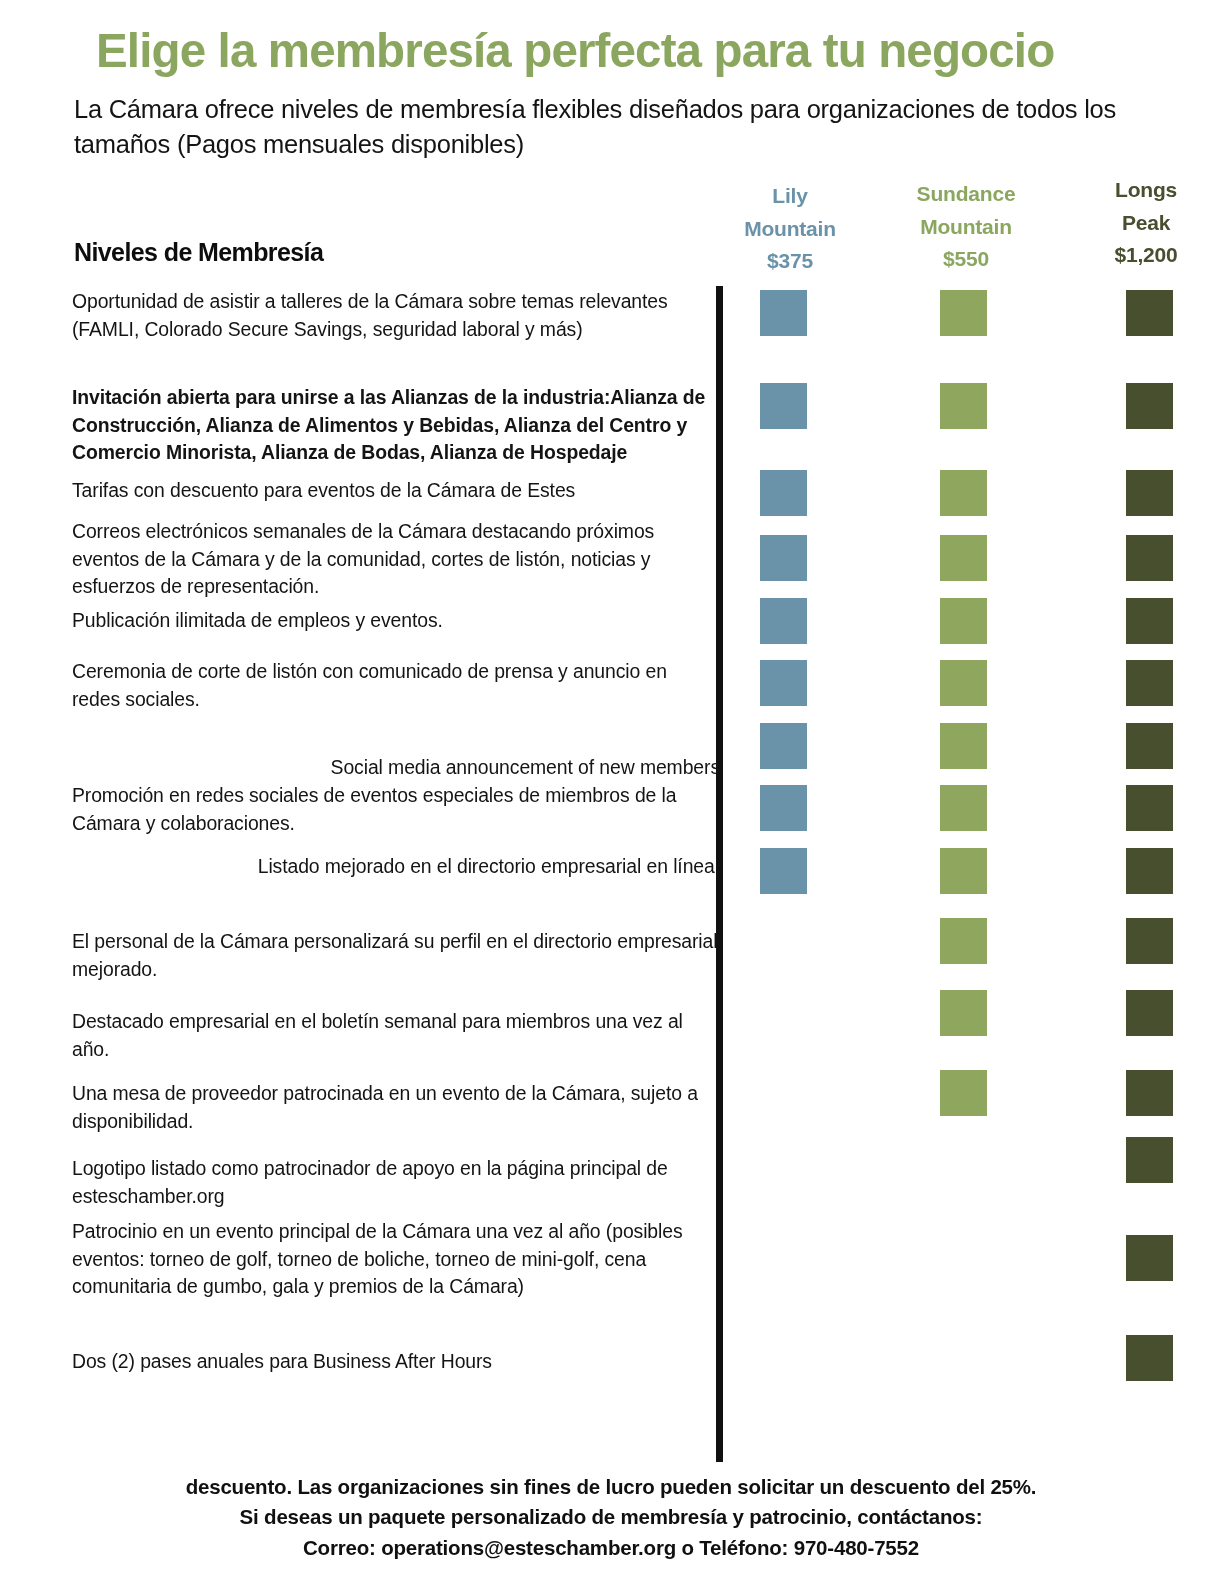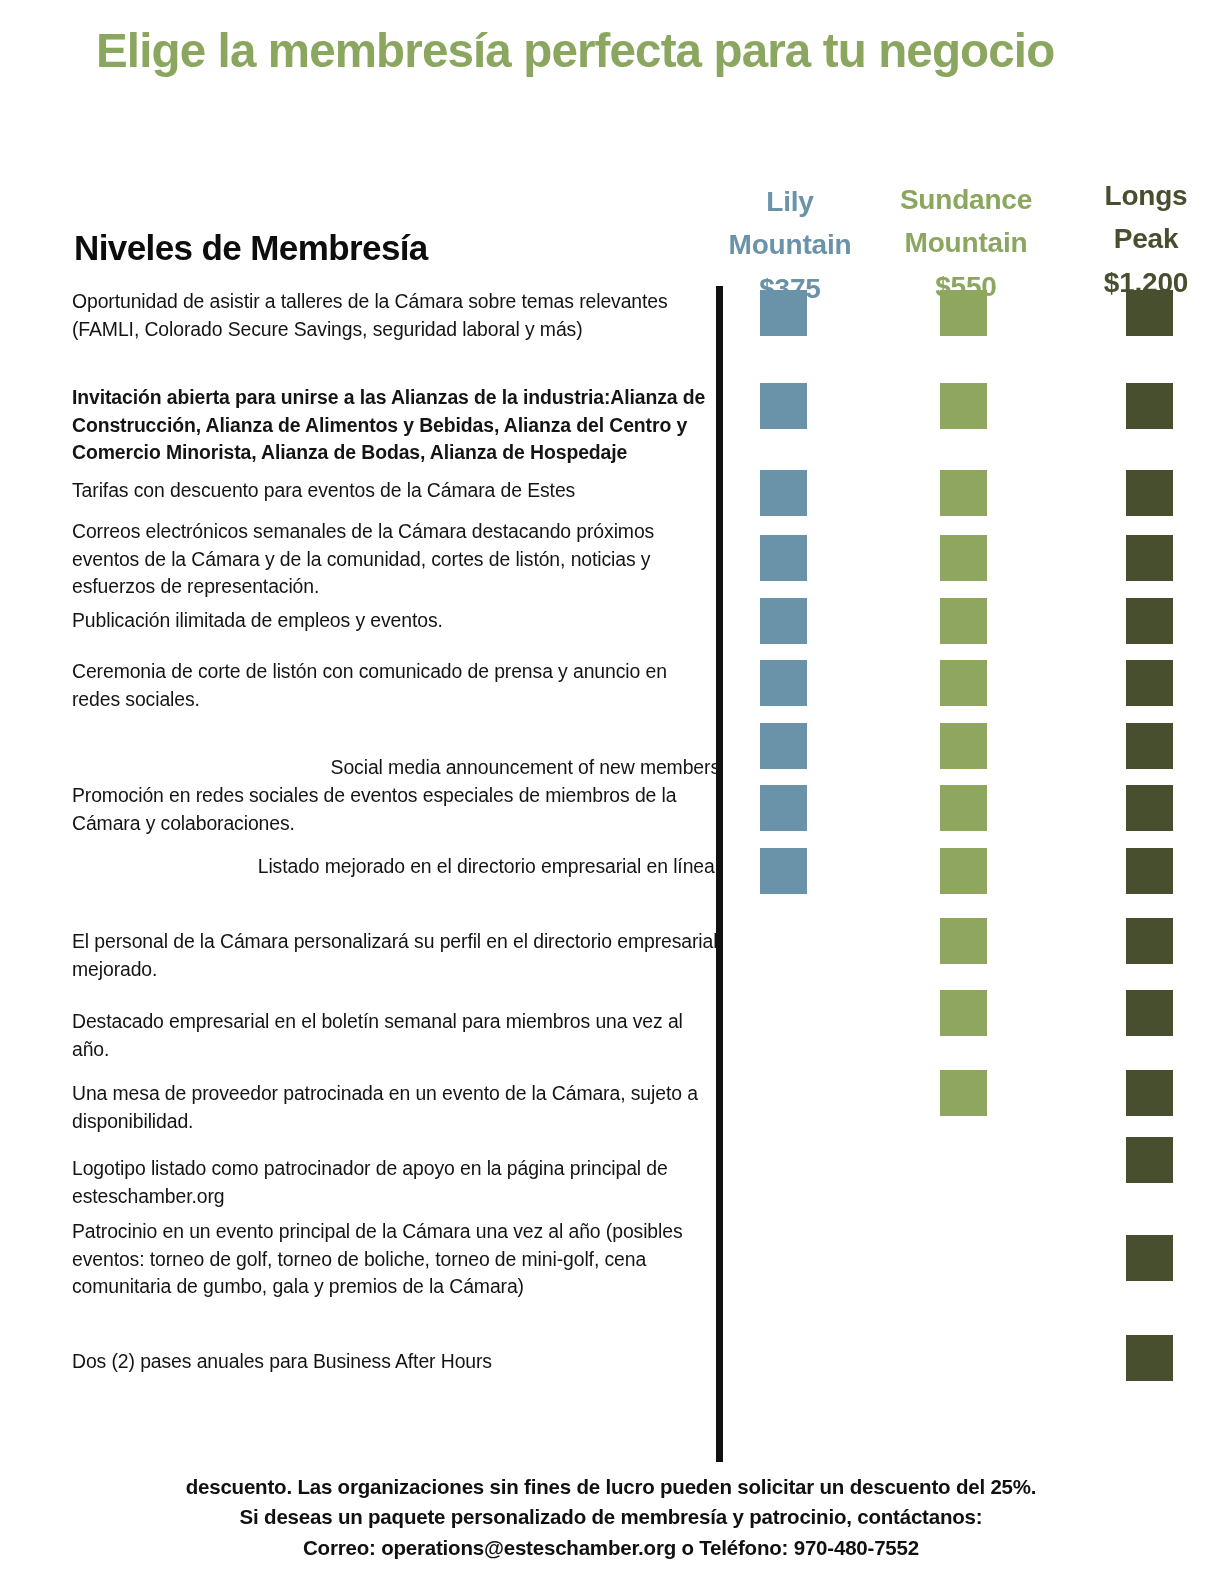--- a/index.html
+++ b/index.html
@@ -47,37 +47,37 @@
     line-height: 1.36;
     color: #141414;
     letter-spacing: -0.25px;
   }
 
   
   .tier-head {
     position: absolute;
     text-align: center;
     font-weight: 800;
-    font-size: 28px;
+    font-size: 21px;
     line-height: 1.55;
     letter-spacing: -0.2px;
   }
   .tier-head .tname { display: block; }
   .tier-head .tprice { display: block; }
 
   #tier-head-0 { left: 716px; top: 180px; width: 148px; color: #6a92a8; }
   #tier-head-1 { left: 888px; top: 178px; width: 156px; color: #8ba65f; }
   #tier-head-2 { left: 1072px; top: 174px; width: 148px; color: #474f2e; }
 
   
   .levels-heading {
     position: absolute;
     left: 74px;
-    top: 228px;
-    font-size: 35px;
+    top: 238px;
+    font-size: 25px;
     font-weight: 800;
     letter-spacing: -0.6px;
     color: #0d0d0d;
   }
 
   
   .divider {
     position: absolute;
     left: 716px;
     top: 286px;
@@ -121,20 +121,21 @@
     color: #101010;
   }
   .footer p { margin: 0; }
 </style>
 </head>
 <body>
 
 <div class="page">
 
   <div class="title">Elige la membresía perfecta para tu negocio</div>
+  <div class="subtitle">La Cámara ofrece niveles de membresía flexibles diseñados para organizaciones de todos los tamaños (Pagos mensuales disponibles)</div>
 
   <div class="tier-head" id="tier-head-0">
     <span class="tname">Lily</span>
     <span class="tname">Mountain</span>
     <span class="tprice">$375</span>
   </div>
 
   <div class="tier-head" id="tier-head-1">
     <span class="tname">Sundance</span>
     <span class="tname">Mountain</span>

